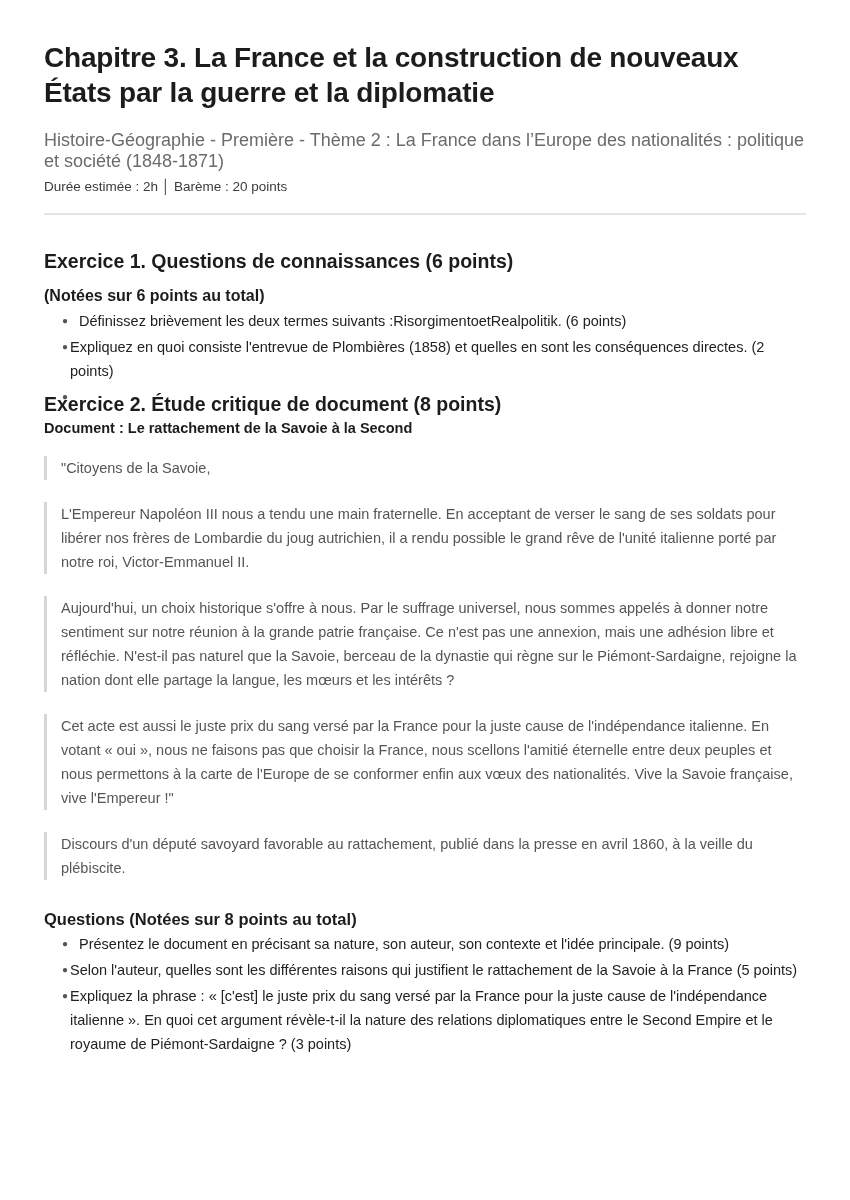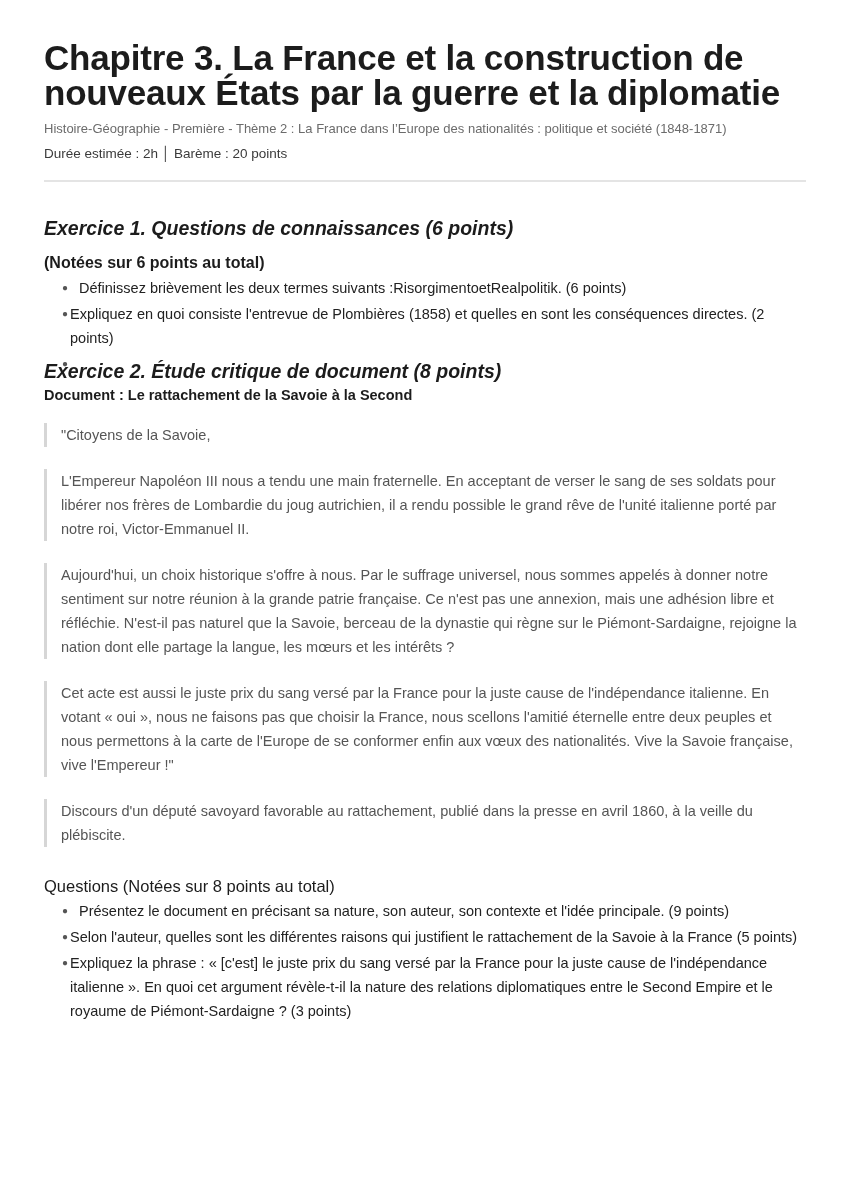--- a/index.html
+++ b/index.html
@@ -3,34 +3,34 @@
   <meta charset="utf-8">
   <style>
     html, body { margin: 0; padding: 0; background: #ffffff; }
     body {
       width: 850px; height: 1200px; overflow: hidden;
       font-family: "Liberation Sans", "DejaVu Sans", sans-serif;
       color: #1f1f1f;
     }
     .page { position: relative; padding: 40px 44px 0 44px; width: 762px; }
     .title {
-      font-size: 35px; font-weight: bold; line-height: 35px; color: #1c1c1c;
+      font-size: 28px; font-weight: bold; line-height: 35px; color: #1c1c1c;
       margin: 0; letter-spacing: -0.2px;
     }
     .subtitle {
-      margin-top: 8px; font-size: 13px; line-height: 21px; color: #6b6b6b;
+      margin-top: 20px; font-size: 18px; line-height: 21px; color: #6b6b6b;
     }
     .meta {
       margin-top: 6px; font-size: 13.5px; line-height: 18px; color: #3a3a3a;
     }
     .divider {
       margin-top: 17px; height: 2px; background: #e4e4e4; border: 0;
     }
     .ex-title {
-      font-size: 19.5px; font-weight: bold; color: #1c1c1c; line-height: 26px; font-style: italic;
+      font-size: 19.5px; font-weight: bold; color: #1c1c1c; line-height: 26px;
     }
     .ex1 { margin-top: 33px; }
     .subhead {
       font-size: 16px; font-weight: bold; line-height: 22px; margin-top: 11px; color: #1c1c1c;
     }
     ul.qlist { list-style: none; margin: 2px 0 0 0; padding: 0 0 0 18px; }
     ul.qlist li {
       position: relative; font-size: 14.5px; line-height: 24px; color: #222;
       padding-left: 8px; margin-bottom: 2px;
     }
@@ -42,21 +42,21 @@
     .doc-title {
       font-size: 14.5px; font-weight: bold; line-height: 20px; color: #1c1c1c; margin-top: 1px;
     }
     .quote {
       border-left: 3px solid #d6d6d6; padding-left: 14px; margin-top: 18px;
       font-size: 14.5px; line-height: 24px; color: #555555;
     }
     .quote.q1 { margin-top: 18px; }
     .quote + .quote { margin-top: 22px; }
     .questions-head {
-      font-size: 16.5px; font-weight: normal; line-height: 22px; margin-top: 28px; color: #1c1c1c;
+      font-size: 16.5px; font-weight: bold; line-height: 22px; margin-top: 28px; color: #1c1c1c;
     }
   </style>
 </head>
 <body>
 
 <div class="page">
   <h1 class="title">Chapitre 3. La France et la construction de nouveaux États par la guerre et la diplomatie</h1>
   <div class="subtitle">Histoire-Géographie - Première - Thème 2 : La France dans l’Europe des nationalités : politique et société (1848-1871)</div>
   <div class="meta">Durée estimée : 2h │ Barème : 20 points</div>
   <div class="divider"></div>

